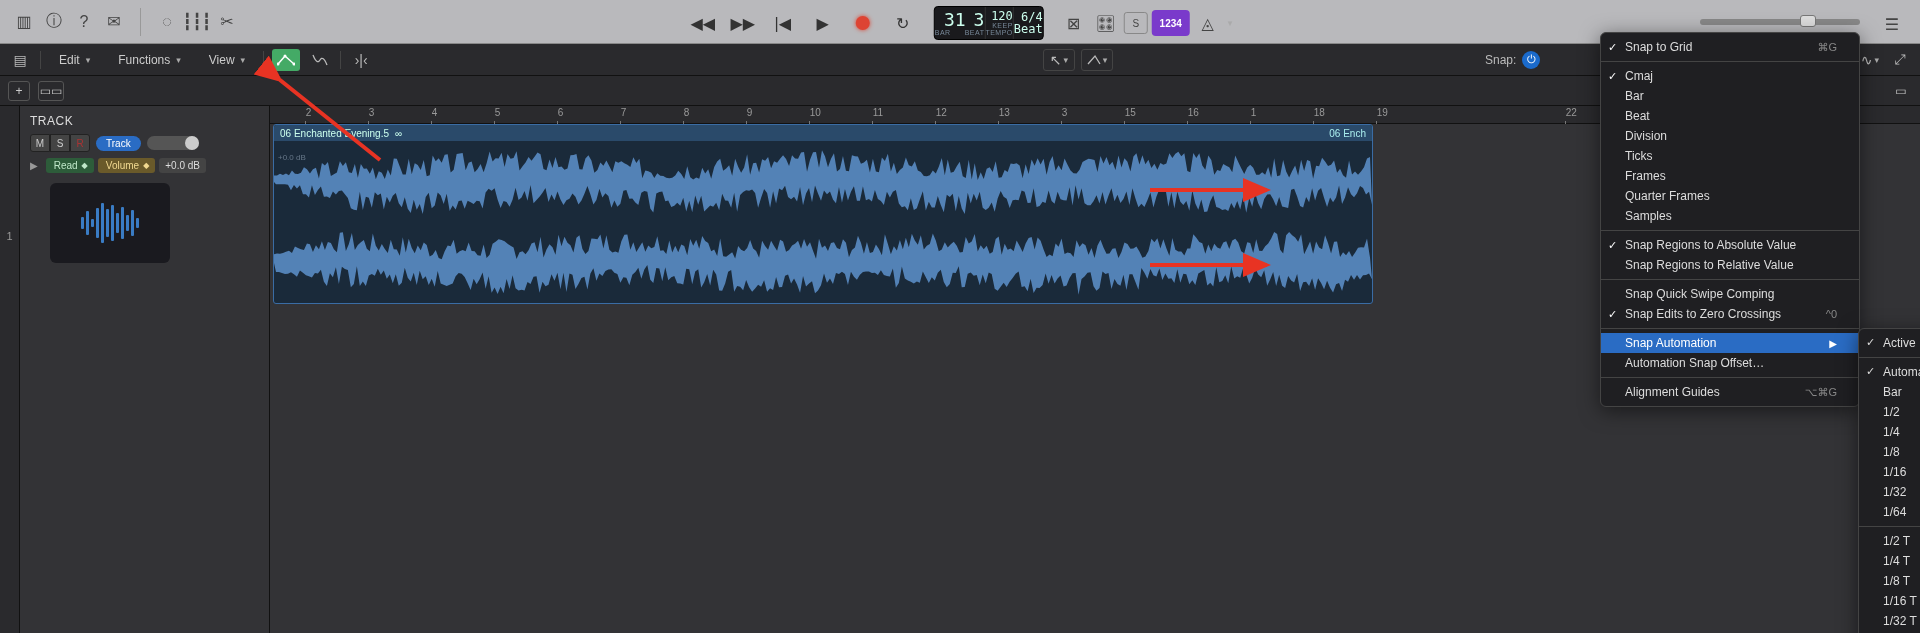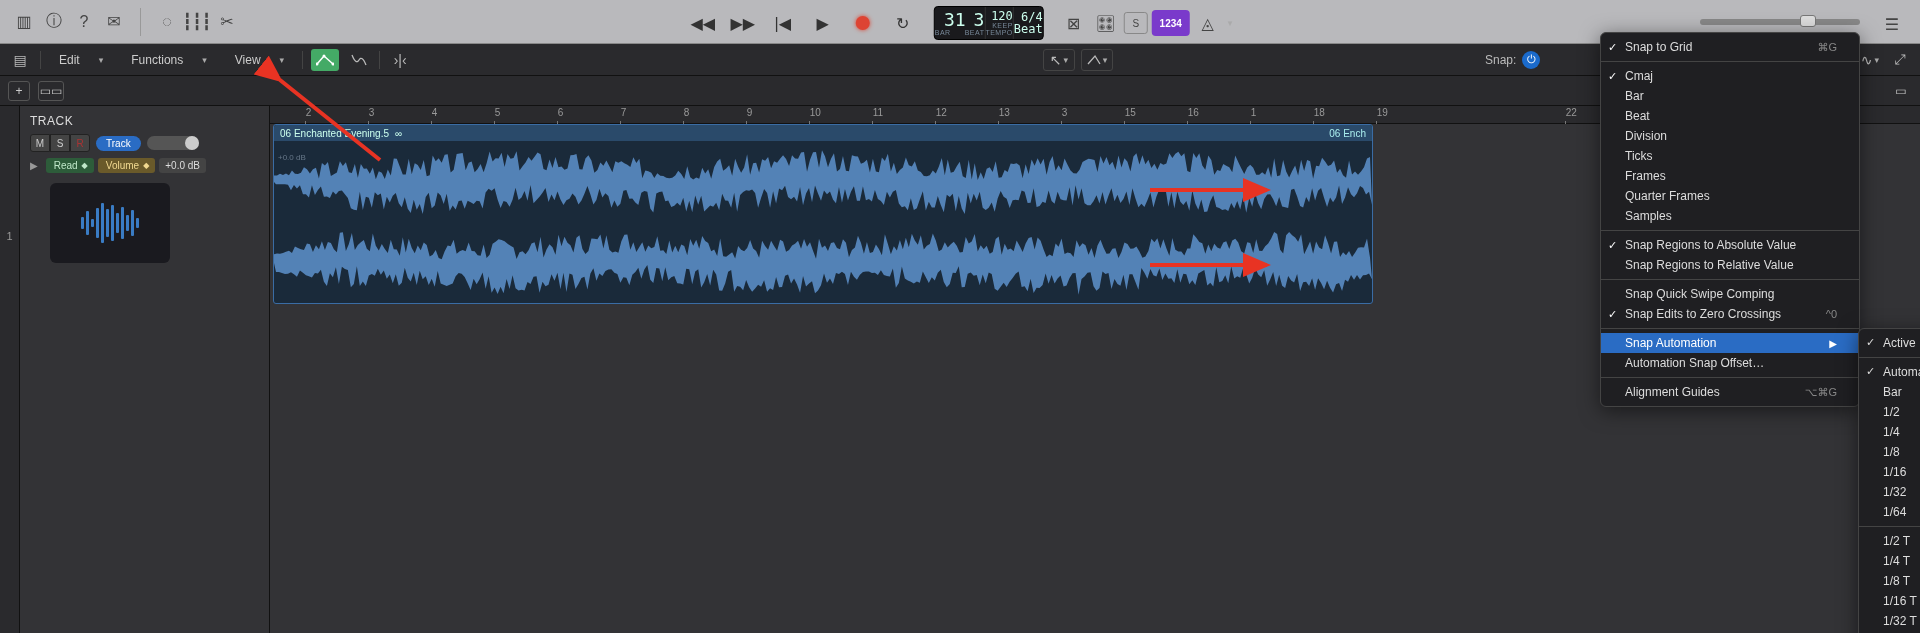--- a/index.html
+++ b/index.html
@@ -19,21 +19,21 @@
   .lcd .seg { padding:2px 0; border-right:1px solid #333; display:flex; flex-direction:column; justify-content:center; align-items:flex-end;}
   .lcd .big { font-size:18px; font-family:monospace; color:#cfe; line-height:1;}
   .lcd .small { font-size:7px; color:#789; text-transform:uppercase; letter-spacing:0.5px;}
   .lcd .med { font-size:12px; font-family:monospace; color:#cfe; line-height:1;}
   
   .zoom-slider { width:160px; height:6px; background:#888; border-radius:3px; position:absolute; right:60px; top:19px;}
   .zoom-slider .thumb { width:16px; height:12px; background:#ddd; border:1px solid #777; border-radius:3px; position:absolute; top:-4px; left:100px;}
   
   
   .editor-bar { height:32px; background:#2a2a2d; display:flex; align-items:center; padding:0 8px; gap:8px; border-bottom:1px solid #111;}
-  .editor-bar .eb-btn { padding:3px 10px; display:flex; align-items:center; gap:17px; color:#ccc; font-size:12px; border-radius:3px;}
+  .editor-bar .eb-btn { padding:3px 10px; display:flex; align-items:center; gap:4px; color:#ccc; font-size:12px; border-radius:3px;}
   .editor-bar .eb-icon { width:24px; height:22px; display:flex; align-items:center; justify-content:center; color:#bbb; font-size:14px;}
   .eb-active { background:#4a6; border-radius:3px;}
   .editor-bar .snap-right { margin-left:auto; display:flex; align-items:center; gap:6px; color:#bbb; font-size:12px;}
   .power-on { width:18px; height:18px; border-radius:50%; background:#1a6acb; display:flex; align-items:center; justify-content:center; color:#fff; font-size:11px;}
   
   
   .sub-bar { height:30px; background:#2a2a2d; display:flex; align-items:center; padding:0 8px; border-bottom:1px solid #111; gap:8px;}
   .sub-bar .plus-btn { width:22px; height:20px; border:1px solid #555; border-radius:3px; display:flex; align-items:center; justify-content:center; color:#ccc;}
   .sub-bar .right-icon { margin-left:auto;}
   

